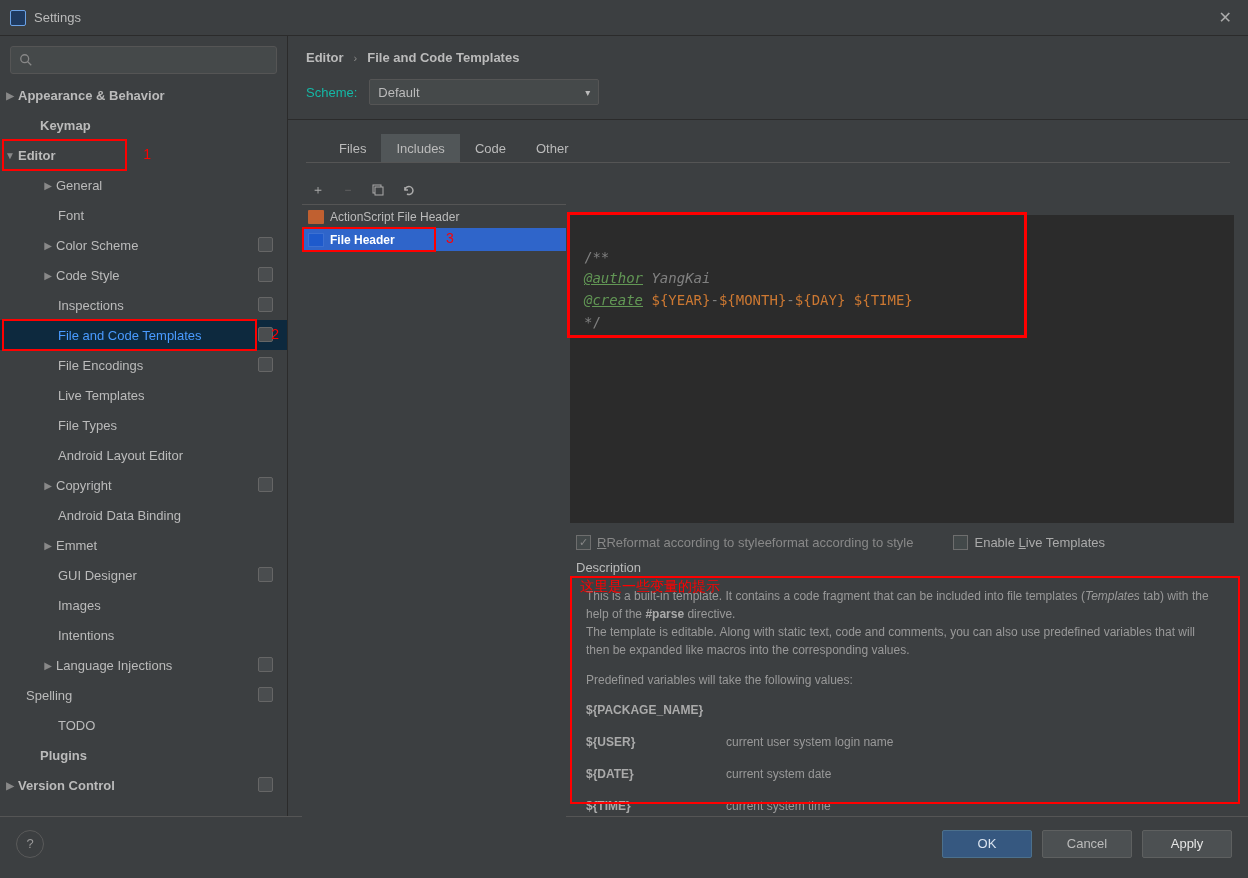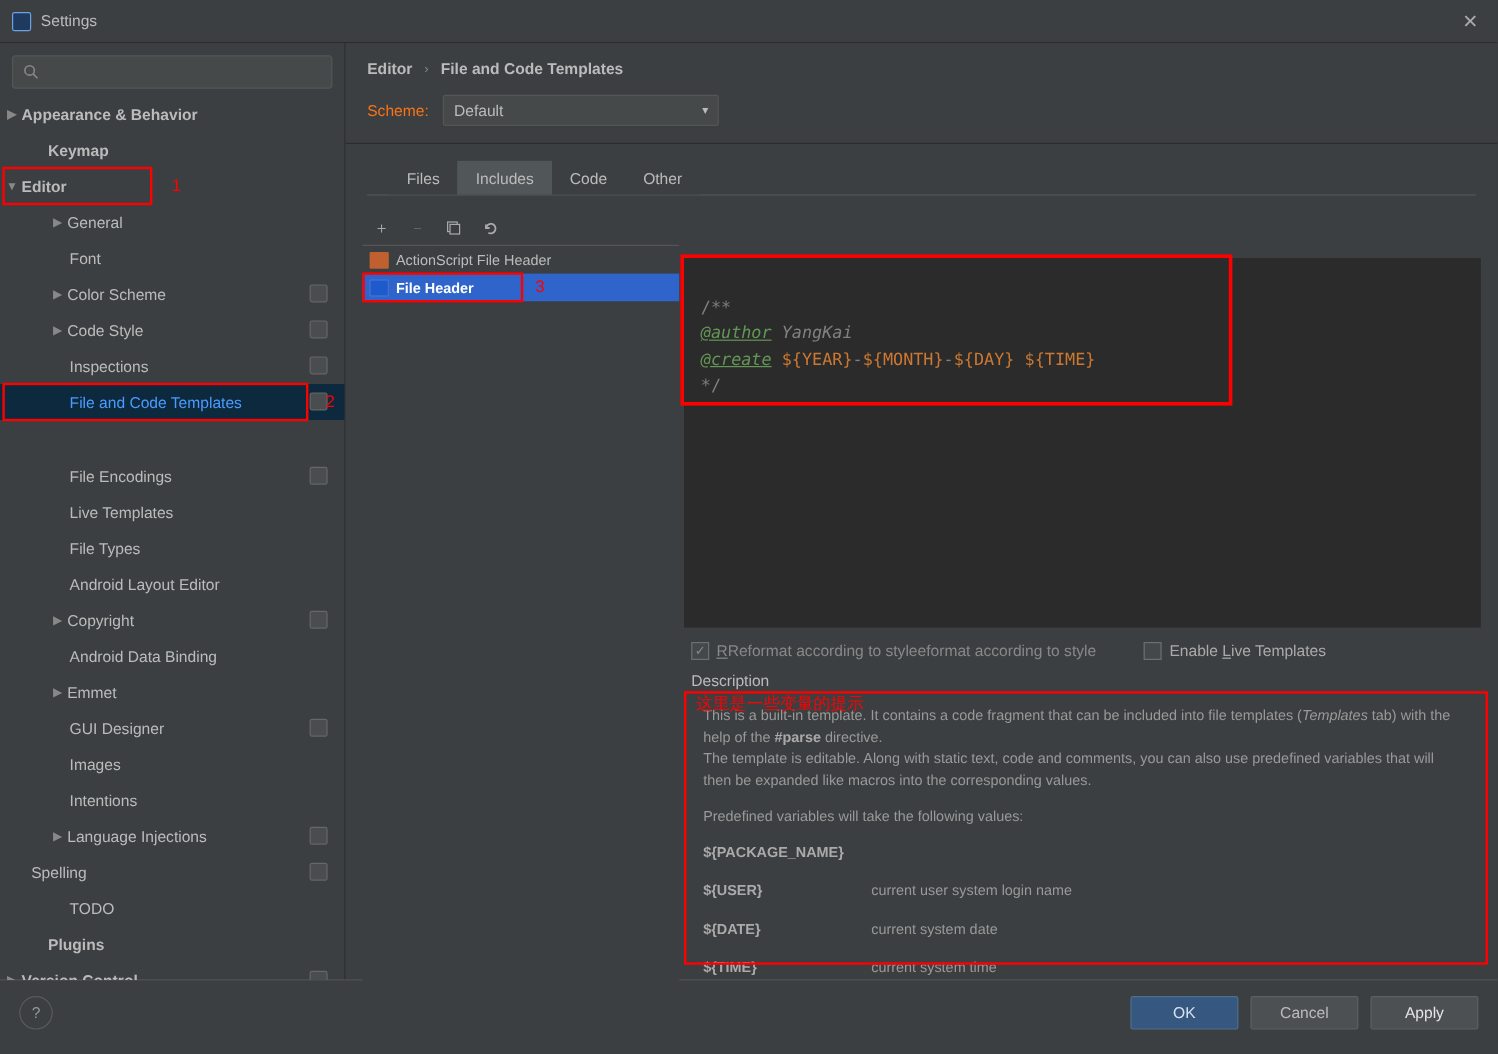--- a/index.html
+++ b/index.html
@@ -85,21 +85,21 @@
     display: flex;
     align-items: center;
     gap: 10px;
   }
   .breadcrumb .sep { color: #888; font-weight: 400; font-size: 11px; }
   .scheme-row {
     display: flex; align-items: center; gap: 12px;
     padding: 6px 18px 14px 18px;
     border-bottom: 1px solid #2b2b2b;
   }
-  .scheme-label { color: #f97316; }
+  .scheme-label { color: #14b8a6; }
   .scheme-select {
     background: #45494a; border: 1px solid #555; border-radius: 2px;
     width: 230px; height: 26px; display: flex; align-items: center;
     justify-content: space-between; padding: 0 8px; color: #bbb;
   }
   .tabs {
     display: flex; gap: 0; padding: 14px 18px 0 18px;
   }
   .tab {
     padding: 6px 14px;
@@ -260,21 +260,21 @@
         <div class="tree-row" style="padding-left: 58px;">
           <span>Inspections</span>
           <span class="copy-badge"></span>
         </div>
         <div class="tree-row selected" style="padding-left: 58px;">
           <span>File and Code Templates</span>
           <span class="copy-badge"></span>
           <div style="position: absolute; inset: -1px 30px -1px 2px; border: 2px solid rgb(255, 0, 0); pointer-events: none;"></div>
           <span class="ann-number" style="right: 8px; top: 6px;">2</span>
         </div>
-        <div class="tree-row" style="padding-left: 58px; margin-top: 32px;">
+        <div class="tree-row" style="padding-left: 58px;">
           <span>File Encodings</span>
           <span class="copy-badge"></span>
         </div>
         <div class="tree-row" style="padding-left: 58px;">
           <span>Live Templates</span>
         </div>
         <div class="tree-row" style="padding-left: 58px;">
           <span>File Types</span>
         </div>
         <div class="tree-row" style="padding-left: 58px;">

